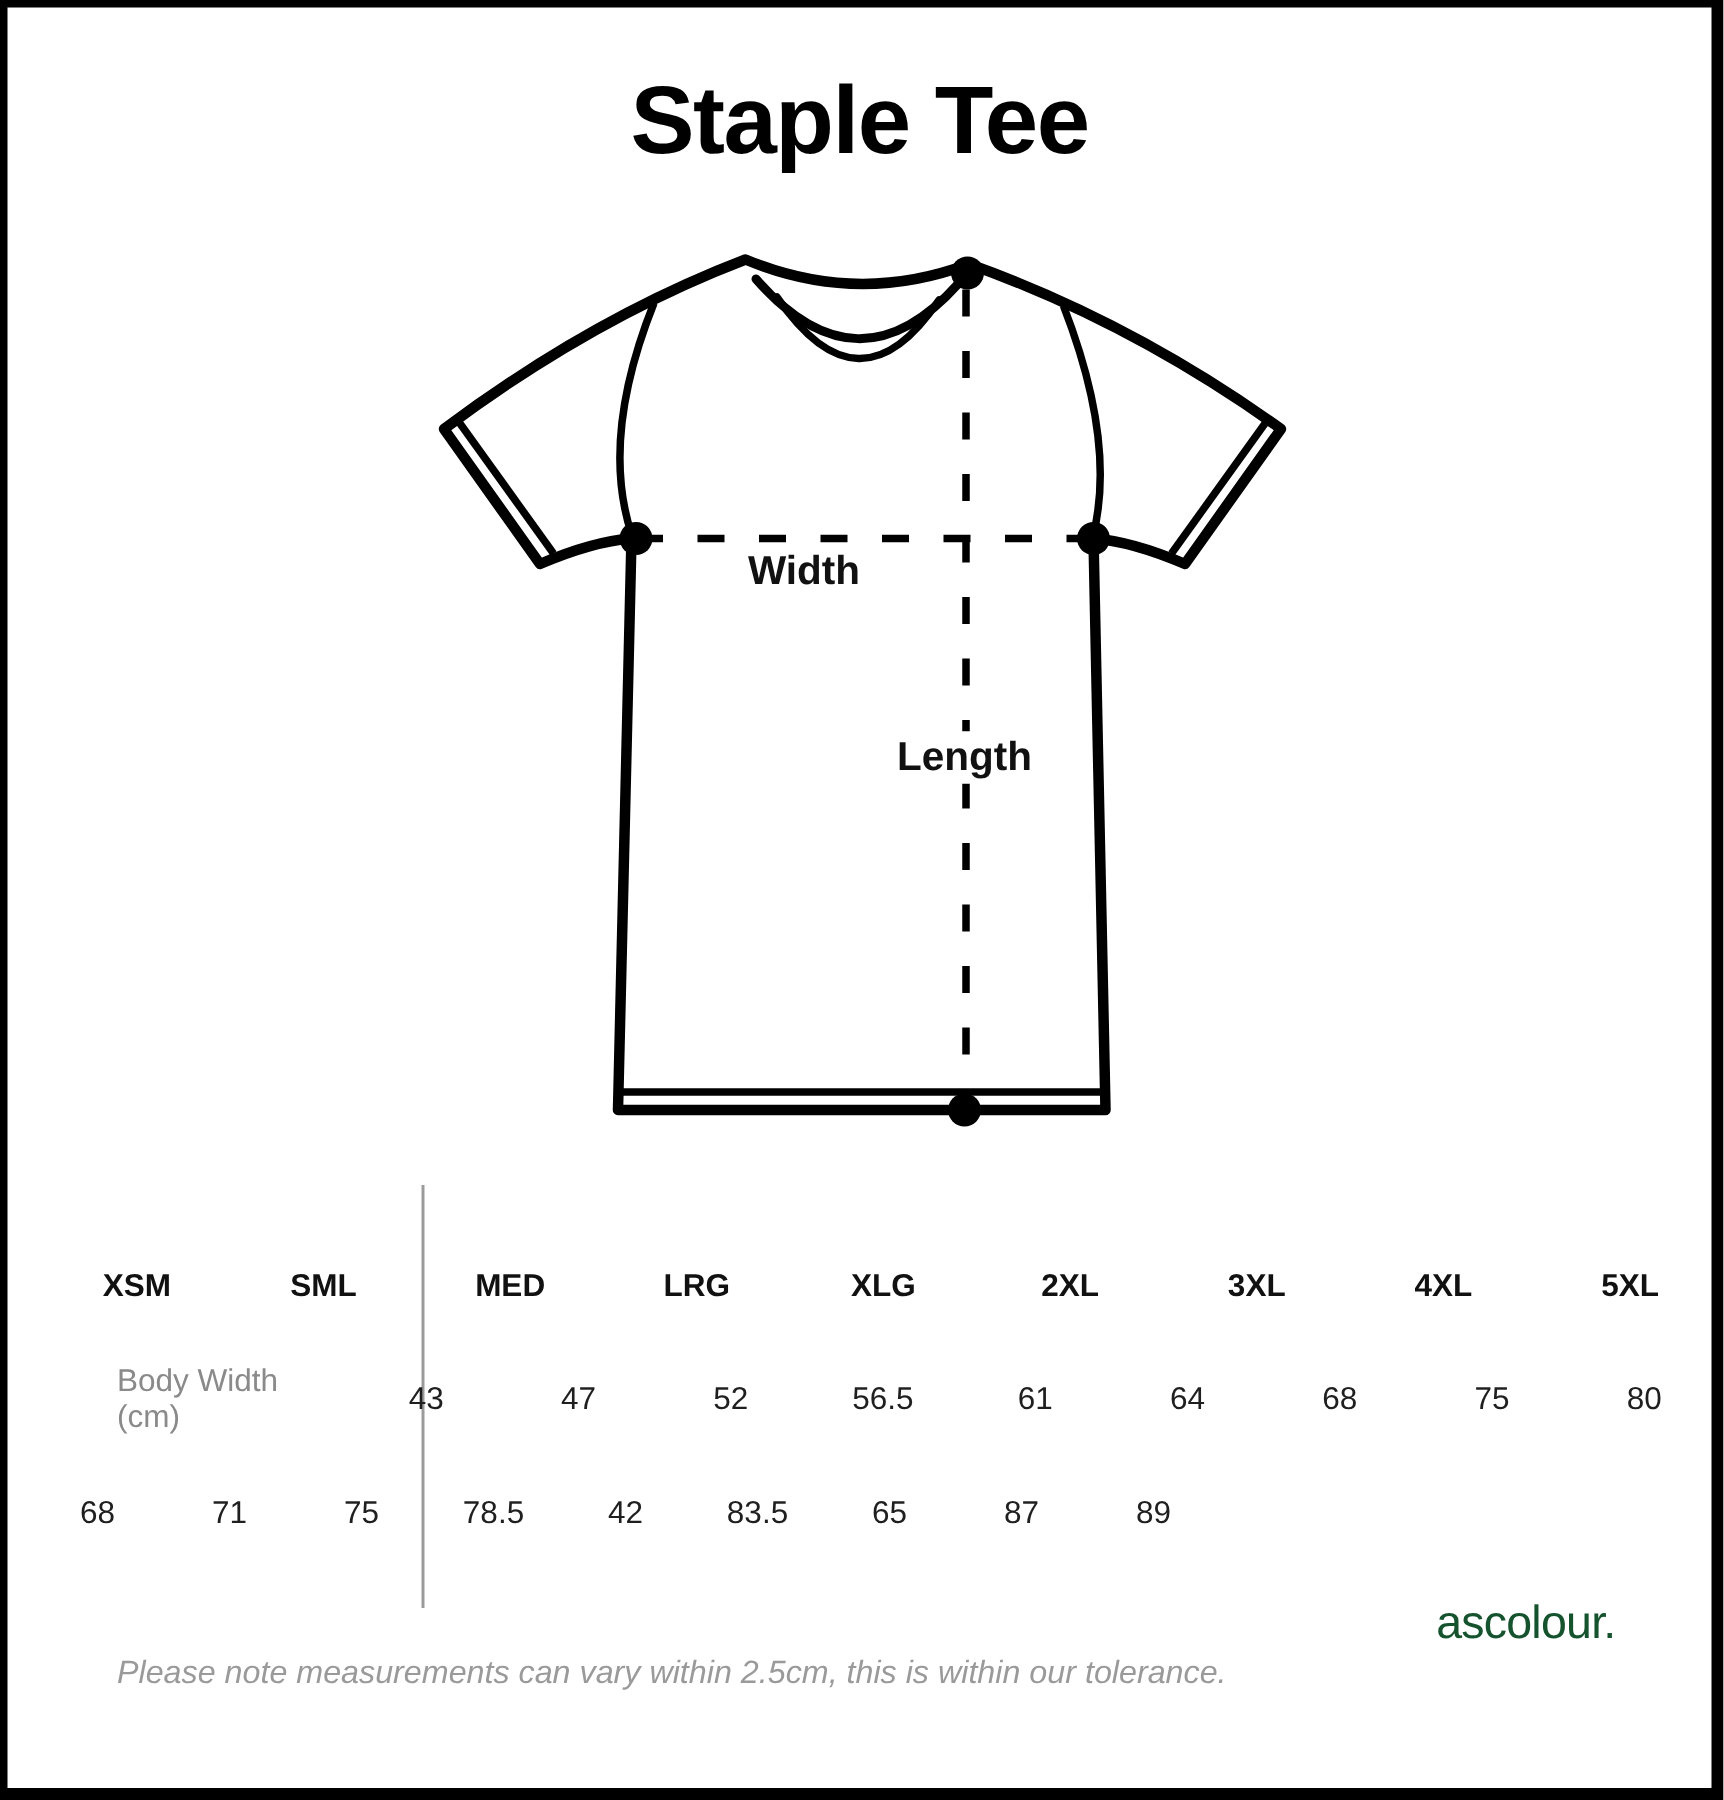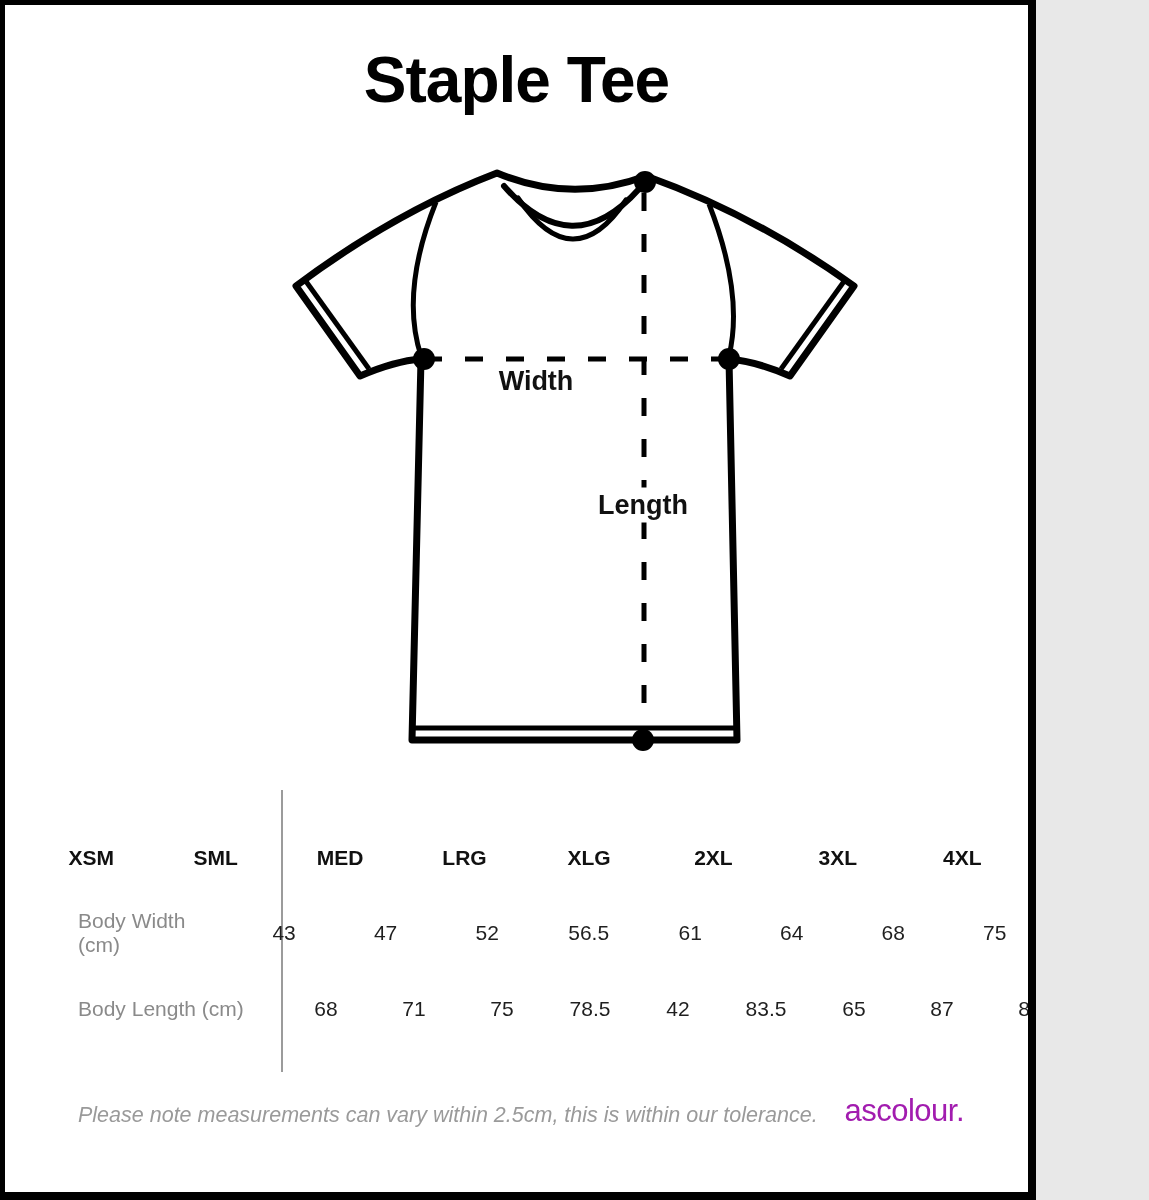--- a/index.html
+++ b/index.html
@@ -1,18 +1,18 @@
 <!DOCTYPE html>
 <html><head>
 <meta charset="utf-8">
 <style>
   html,body{margin:0;padding:0;background:#e8e8e8;}
   .page{
     position:relative;
-    width:1036px;height:1200px;
+    width:1149px;height:1200px;
     box-sizing:border-box;
     background:#fff;
     border-style:solid;border-color:#000;
     border-width:5px 8px 8px 5px;
     overflow:hidden;
     font-family:"Liberation Sans", sans-serif;
     color:#1a1a1a;
   }
   .title{
     position:absolute;top:38px;left:0;width:100%;
@@ -49,22 +49,22 @@
   .tcell{
     width:88px;text-align:center;font-size:21px;color:#1f1f1f;
   }
   .tcell:first-of-type{margin-left:16px;}
   .trow-header .tcell{font-weight:bold;color:#111;margin-left:48px;}
   .footnote{
     position:absolute;left:73px;top:1098px;
     font-style:italic;font-size:21.5px;color:#9a9a9a;
   }
   .brand{
-    position:absolute;right:64px;top:1088px;
-    font-size:31px;color:#a21caf;letter-spacing:-.5px;
+    position:absolute;right:64px;top:1059px;
+    font-size:31px;color:#14532d;letter-spacing:-.5px;
   }
 </style>
 </head>
 <body>
 
 <div class="page">
 
   <div class="title">Staple Tee</div>
 
   <svg class="diagram-svg" viewBox="0 0 580 625" aria-hidden="true">
@@ -126,21 +126,20 @@
     <div class="tcell">52</div>
     <div class="tcell">56.5</div>
     <div class="tcell">61</div>
     <div class="tcell">64</div>
     <div class="tcell">68</div>
     <div class="tcell">75</div>
     <div class="tcell">80</div>
   </div>
 
   <div class="trow trow-length">
-    <div class="tlabel">Body Length (cm)</div>
     <div class="tcell">68</div>
     <div class="tcell">71</div>
     <div class="tcell">75</div>
     <div class="tcell">78.5</div>
     <div class="tcell">42</div>
     <div class="tcell">83.5</div>
     <div class="tcell">65</div>
     <div class="tcell">87</div>
     <div class="tcell">89</div>
   </div>

